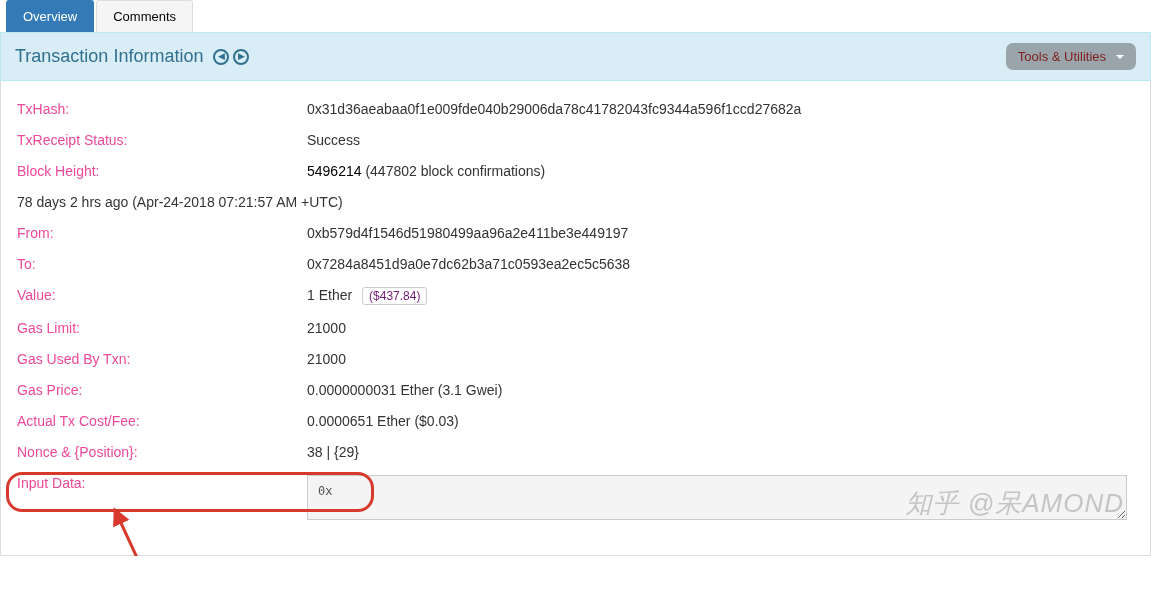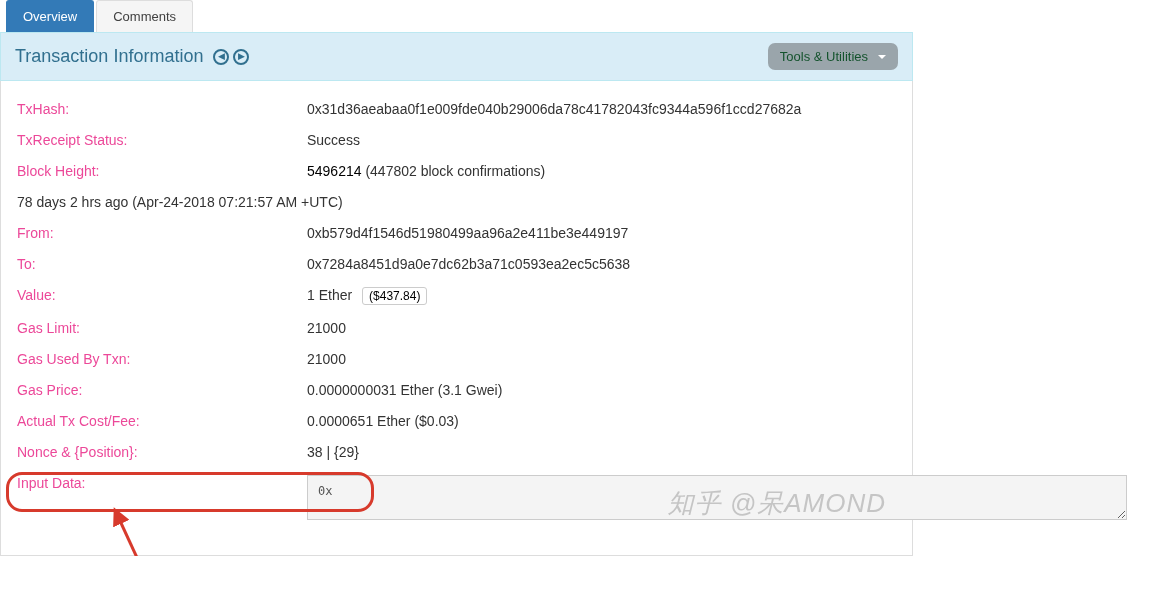--- a/index.html
+++ b/index.html
@@ -1,36 +1,36 @@
 <!DOCTYPE html>
 <html><head>
   <meta charset="utf-8">
   <style>
     * { box-sizing: border-box; margin: 0; padding: 0; }
     body { font-family: "Helvetica Neue", Helvetica, Arial, sans-serif; font-size: 14px; color: #333; background: #fff; }
-    .page { width: 913px; position: relative; }
+    .page { width: 1151px; position: relative; }
 
     .tabs { display: flex; border-bottom: 1px solid #ddd; padding-left: 6px; }
-    .tab { padding: 8px 16px; font-size: 13px; color: #404040; cursor: pointer; border-top-left-radius: 3px; border-top-right-radius: 3px; background: #f5f5f5; border: 1px solid #ddd; border-bottom: none; margin-right: 2px; }
+    .tab { padding: 8px 16px; font-size: 13px; color: #000000; cursor: pointer; border-top-left-radius: 3px; border-top-right-radius: 3px; background: #f5f5f5; border: 1px solid #ddd; border-bottom: none; margin-right: 2px; }
     .tab.active { background: #337ab7; color: #fff; border-color: #337ab7; }
 
     .panel-head { background: #d9edf7; border: 1px solid #bce8f1; padding: 10px 14px; display: flex; justify-content: space-between; align-items: center; margin-top: -1px; }
     .panel-title { color: #31708f; font-size: 18px; font-weight: 500; display: flex; align-items: center; gap: 10px; }
     .nav-arrows { display: inline-flex; gap: 4px; }
     .circle-btn { width: 16px; height: 16px; border-radius: 50%; border: 2px solid #31708f; display: inline-flex; align-items: center; justify-content: center; font-size: 9px; color: #31708f; cursor: pointer; line-height: 1; }
-    .tools-btn { background: #9aa5ab; color: #14532d; border: none; padding: 6px 12px; border-radius: 7px; font-size: 13px; display: inline-flex; align-items: center; gap: 10px; cursor: pointer; }
+    .tools-btn { background: #9aa5ab; color: #7f1d1d; border: none; padding: 6px 12px; border-radius: 7px; font-size: 13px; display: inline-flex; align-items: center; gap: 10px; cursor: pointer; }
     .caret { width: 0; height: 0; border-left: 4px solid transparent; border-right: 4px solid transparent; border-top: 4px solid #fff; display: inline-block; }
 
     .panel-body { border: 1px solid #ddd; border-top: none; padding: 20px 16px 20px 16px; }
     .row { display: flex; align-items: flex-start; margin-bottom: 15px; font-size: 14px; }
     .row .label { width: 290px; flex-shrink: 0; color: #ec4899; }
     .row .value { flex: 1; color: #333; }
     .link { color: #000000; }
     .success { color: #26a65b; }
-    .badge { display: inline-block; border: 1px solid #ccc; border-radius: 3px; padding: 1px 6px; font-size: 12px; margin-left: 6px; color: #000000; }
+    .badge { display: inline-block; border: 1px solid #ccc; border-radius: 3px; padding: 1px 6px; font-size: 12px; margin-left: 6px; color: #701a75; }
     .inputdata-box { width: 820px; min-height: 45px; border: 1px solid #ccc; background: #f4f4f4; padding: 8px 10px; font-family: monospace; font-size: 12px; color: #555; resize: both; overflow: auto; }
 
     .highlight-ring { position: absolute; border: 3px solid #d73a2c; border-radius: 16px; pointer-events: none; }
     .arrow-svg { position: absolute; pointer-events: none; }
     .watermark { position: absolute; right: 27px; bottom: 35px; font-size: 26px; color: rgba(150,150,150,0.5); font-style: italic; font-weight: 500; letter-spacing: 1px; pointer-events: none; }
   </style>
 </head>
 <body>
 
 <div class="page">

